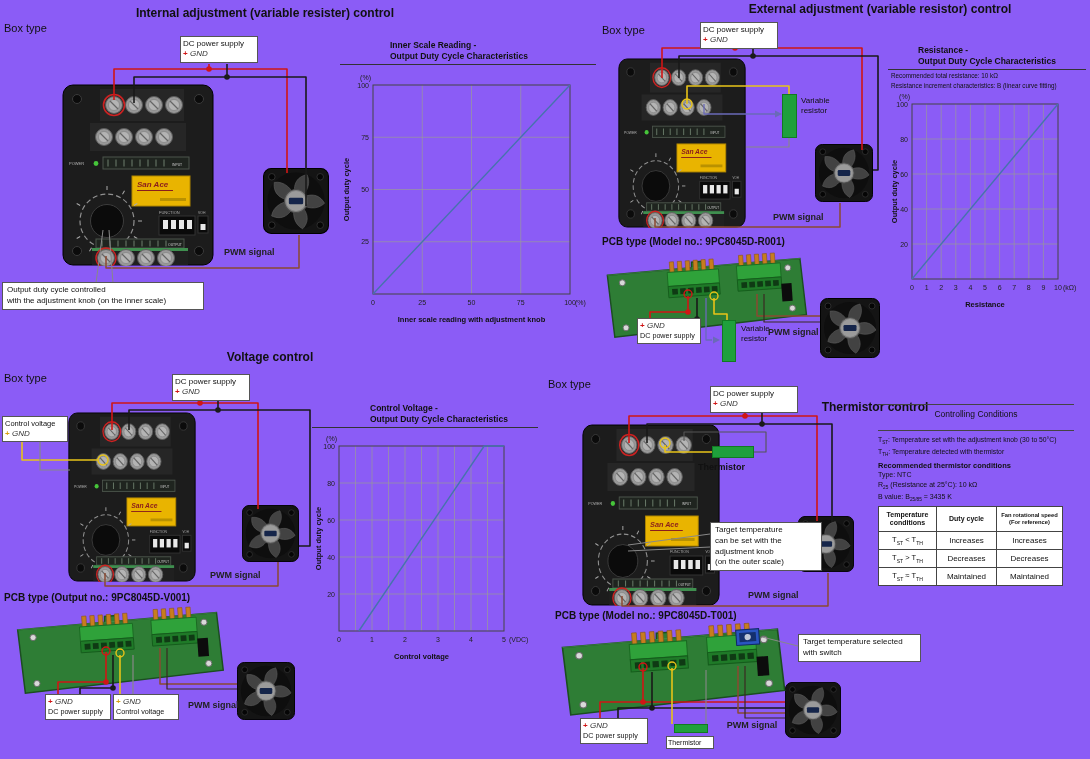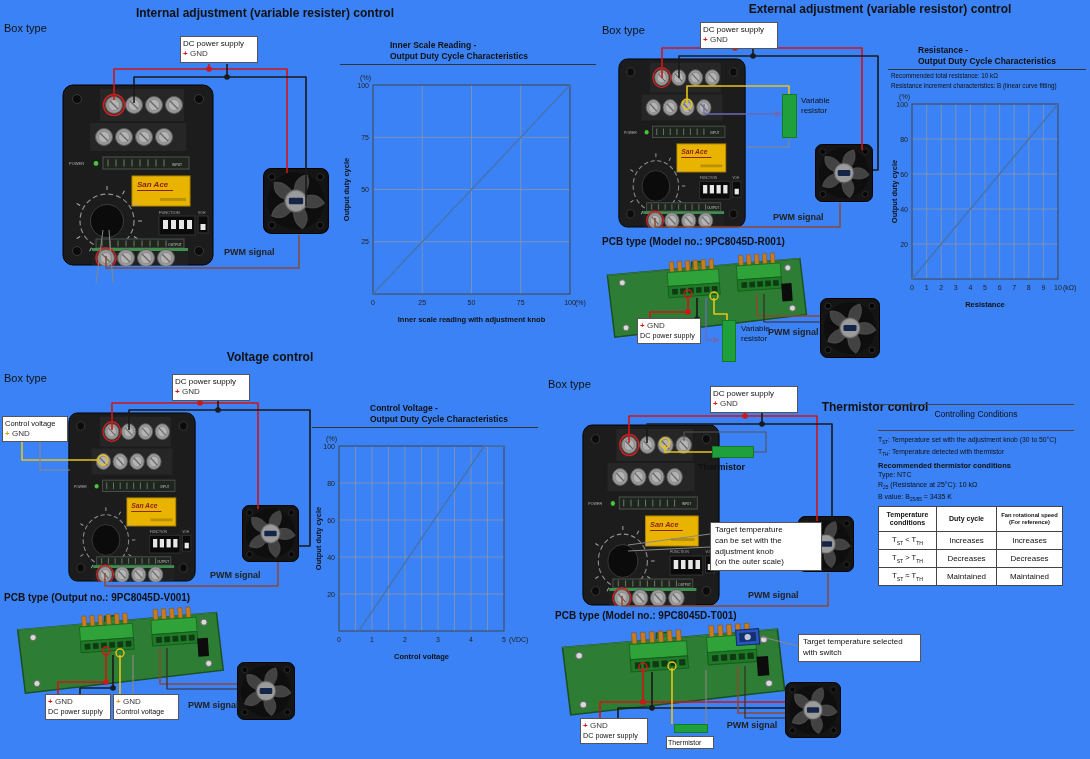--- a/index.html
+++ b/index.html
@@ -1,25 +1,25 @@
 <!DOCTYPE html>
 <html><head>
 <meta charset="utf-8">
 <style>
   html,body{margin:0;padding:0;background:#fff;}
-  .stage{position:relative;width:1090px;height:759px;background:#3b82f6;overflow:hidden;
+  .stage{position:relative;width:1090px;height:759px;background:#8b5cf6;overflow:hidden;
          font-family:"Liberation Sans",sans-serif;color:#111;}
   .abs{position:absolute;}
   .sec-title{font-weight:bold;font-size:12px;text-align:center;white-space:nowrap;}
   .boxtype{font-weight:normal;font-size:11px;}
   .lblbox{border:1px solid #555;background:#fff;text-align:left;font-size:8px;line-height:1.3;padding:2px 2px;box-sizing:border-box;}
   .lblbox div{white-space:nowrap;}
   .plus-red{color:#d01616;font-weight:bold;}
   .plus-yel{color:#d8a012;font-weight:bold;}
-  .gnd{color:#333;}
+  .gnd{color:#333;font-style:italic;}
   .pwm{font-size:9px;font-weight:600;color:#222;white-space:nowrap;}
   .pcb-title{font-weight:bold;font-size:10px;white-space:nowrap;}
   .notebox{border:1px solid #555;background:#fff;font-size:8px;line-height:1.35;padding:2px 4px;white-space:pre-line;box-sizing:border-box;}
   .small-label{font-size:8px;line-height:1.25;white-space:pre-line;}
   .bold-label{font-weight:bold;font-size:9px;white-space:nowrap;}
   .greenbar{background:#1fa03c;border:1px solid #127a22;box-sizing:border-box;}
   .chart-title{font-size:8.5px;font-weight:bold;white-space:pre-line;line-height:1.3;}
   .chart-rule{height:1px;background:#333;margin-top:2px;}
   .chart-notes{font-size:6.3px;line-height:1.5;white-space:pre-line;padding-left:3px;margin-top:1px;}
   .tick{font-family:"Liberation Sans",sans-serif;font-size:7px;fill:#222;}
@@ -339,20 +339,22 @@
     </g>
   </svg>
 
   <div class="abs sec-title" style="left:60px;top:6px;width:410px">Internal adjustment (variable resister) control</div>
   <div class="abs boxtype" style="left:4px;top:22px">Box type</div>
   <div class="abs lblbox" style="left:180px;top:36px;width:78px">
     <div>DC power supply</div>
     <div><span class="plus-red">+</span> <span class="gnd">GND</span></div>
   </div>
   <div class="abs pwm" style="left:224px;top:247px">PWM signal</div>
+  <div class="abs notebox" style="left:2px;top:282px;width:202px">Output duty cycle controlled
+with the adjustment knob (on the inner scale)</div>
 
   <div class="abs chart" style="left:340px;top:40px;width:256px">
     <div class="chart-title" style="padding-left:50px">Inner Scale Reading -
 Output Duty Cycle Characteristics</div>
     <div class="chart-rule"></div>
     <svg width="256" height="270">
         <line x1="82.25" y1="20" x2="82.25" y2="229" stroke="#999" stroke-width="0.7"></line>
         <line x1="131.5" y1="20" x2="131.5" y2="229" stroke="#999" stroke-width="0.7"></line>
         <line x1="180.75" y1="20" x2="180.75" y2="229" stroke="#999" stroke-width="0.7"></line>
         <line x1="33" y1="176.75" x2="230" y2="176.75" stroke="#999" stroke-width="0.7"></line>

